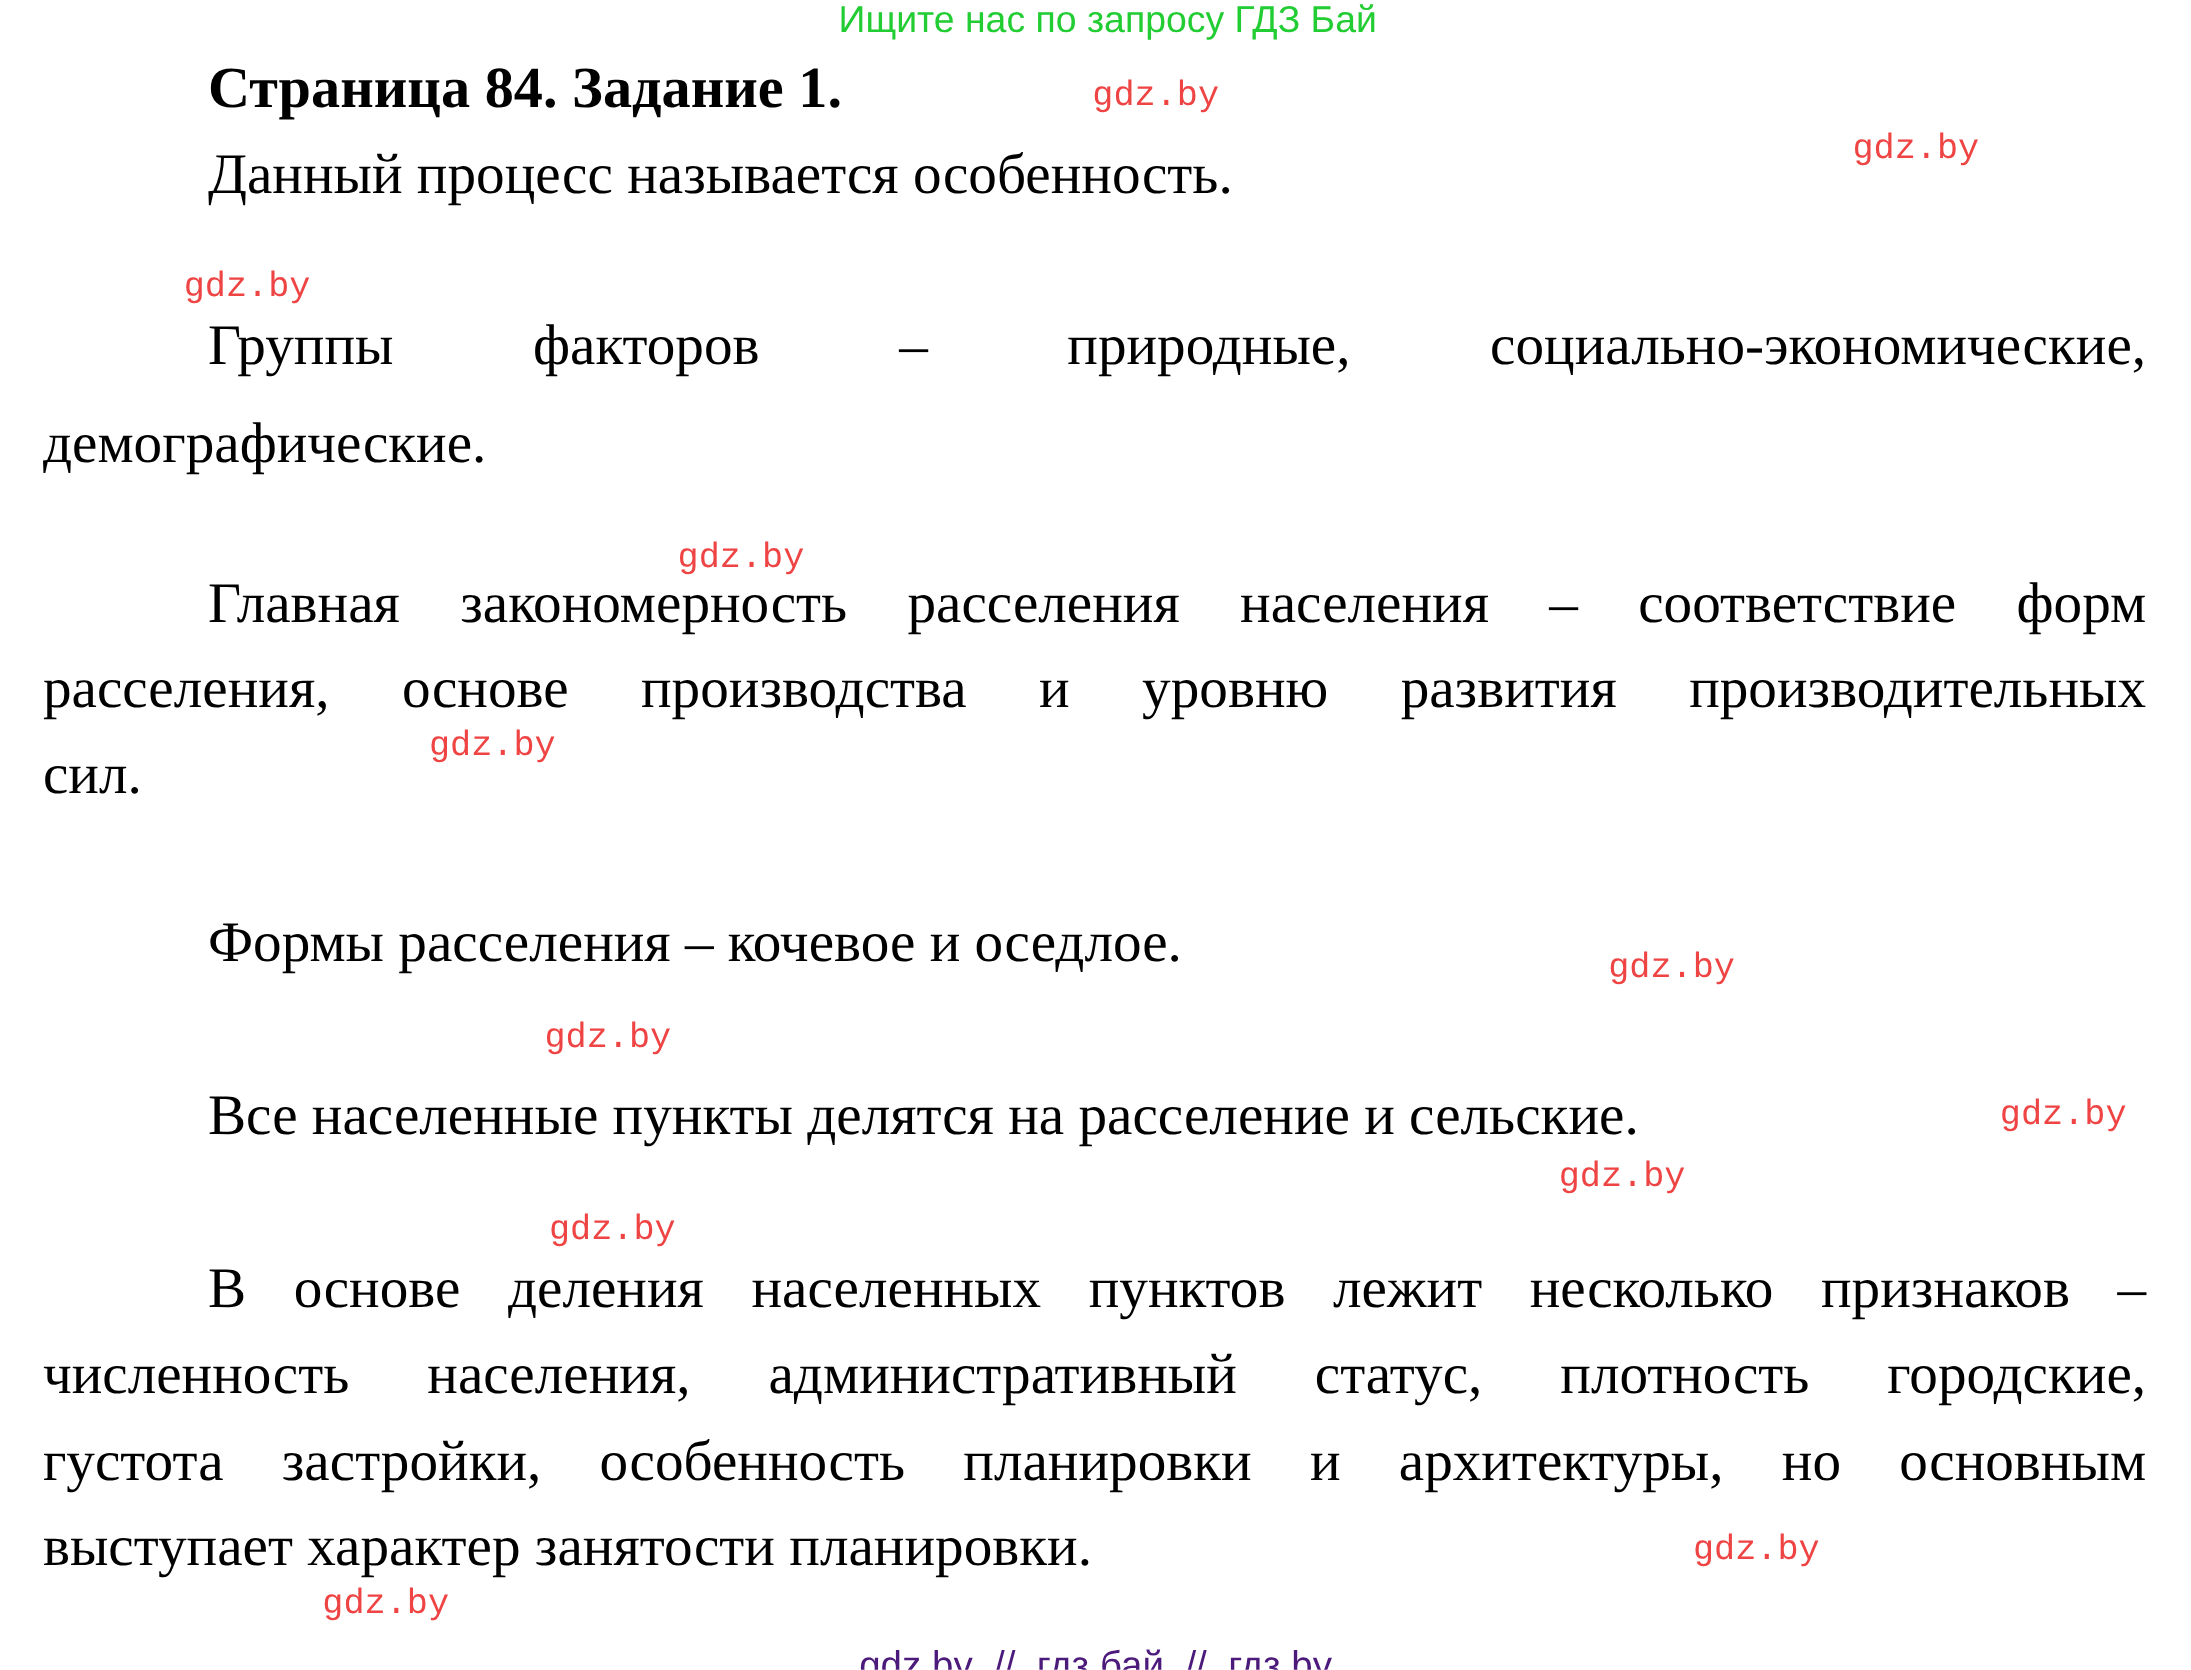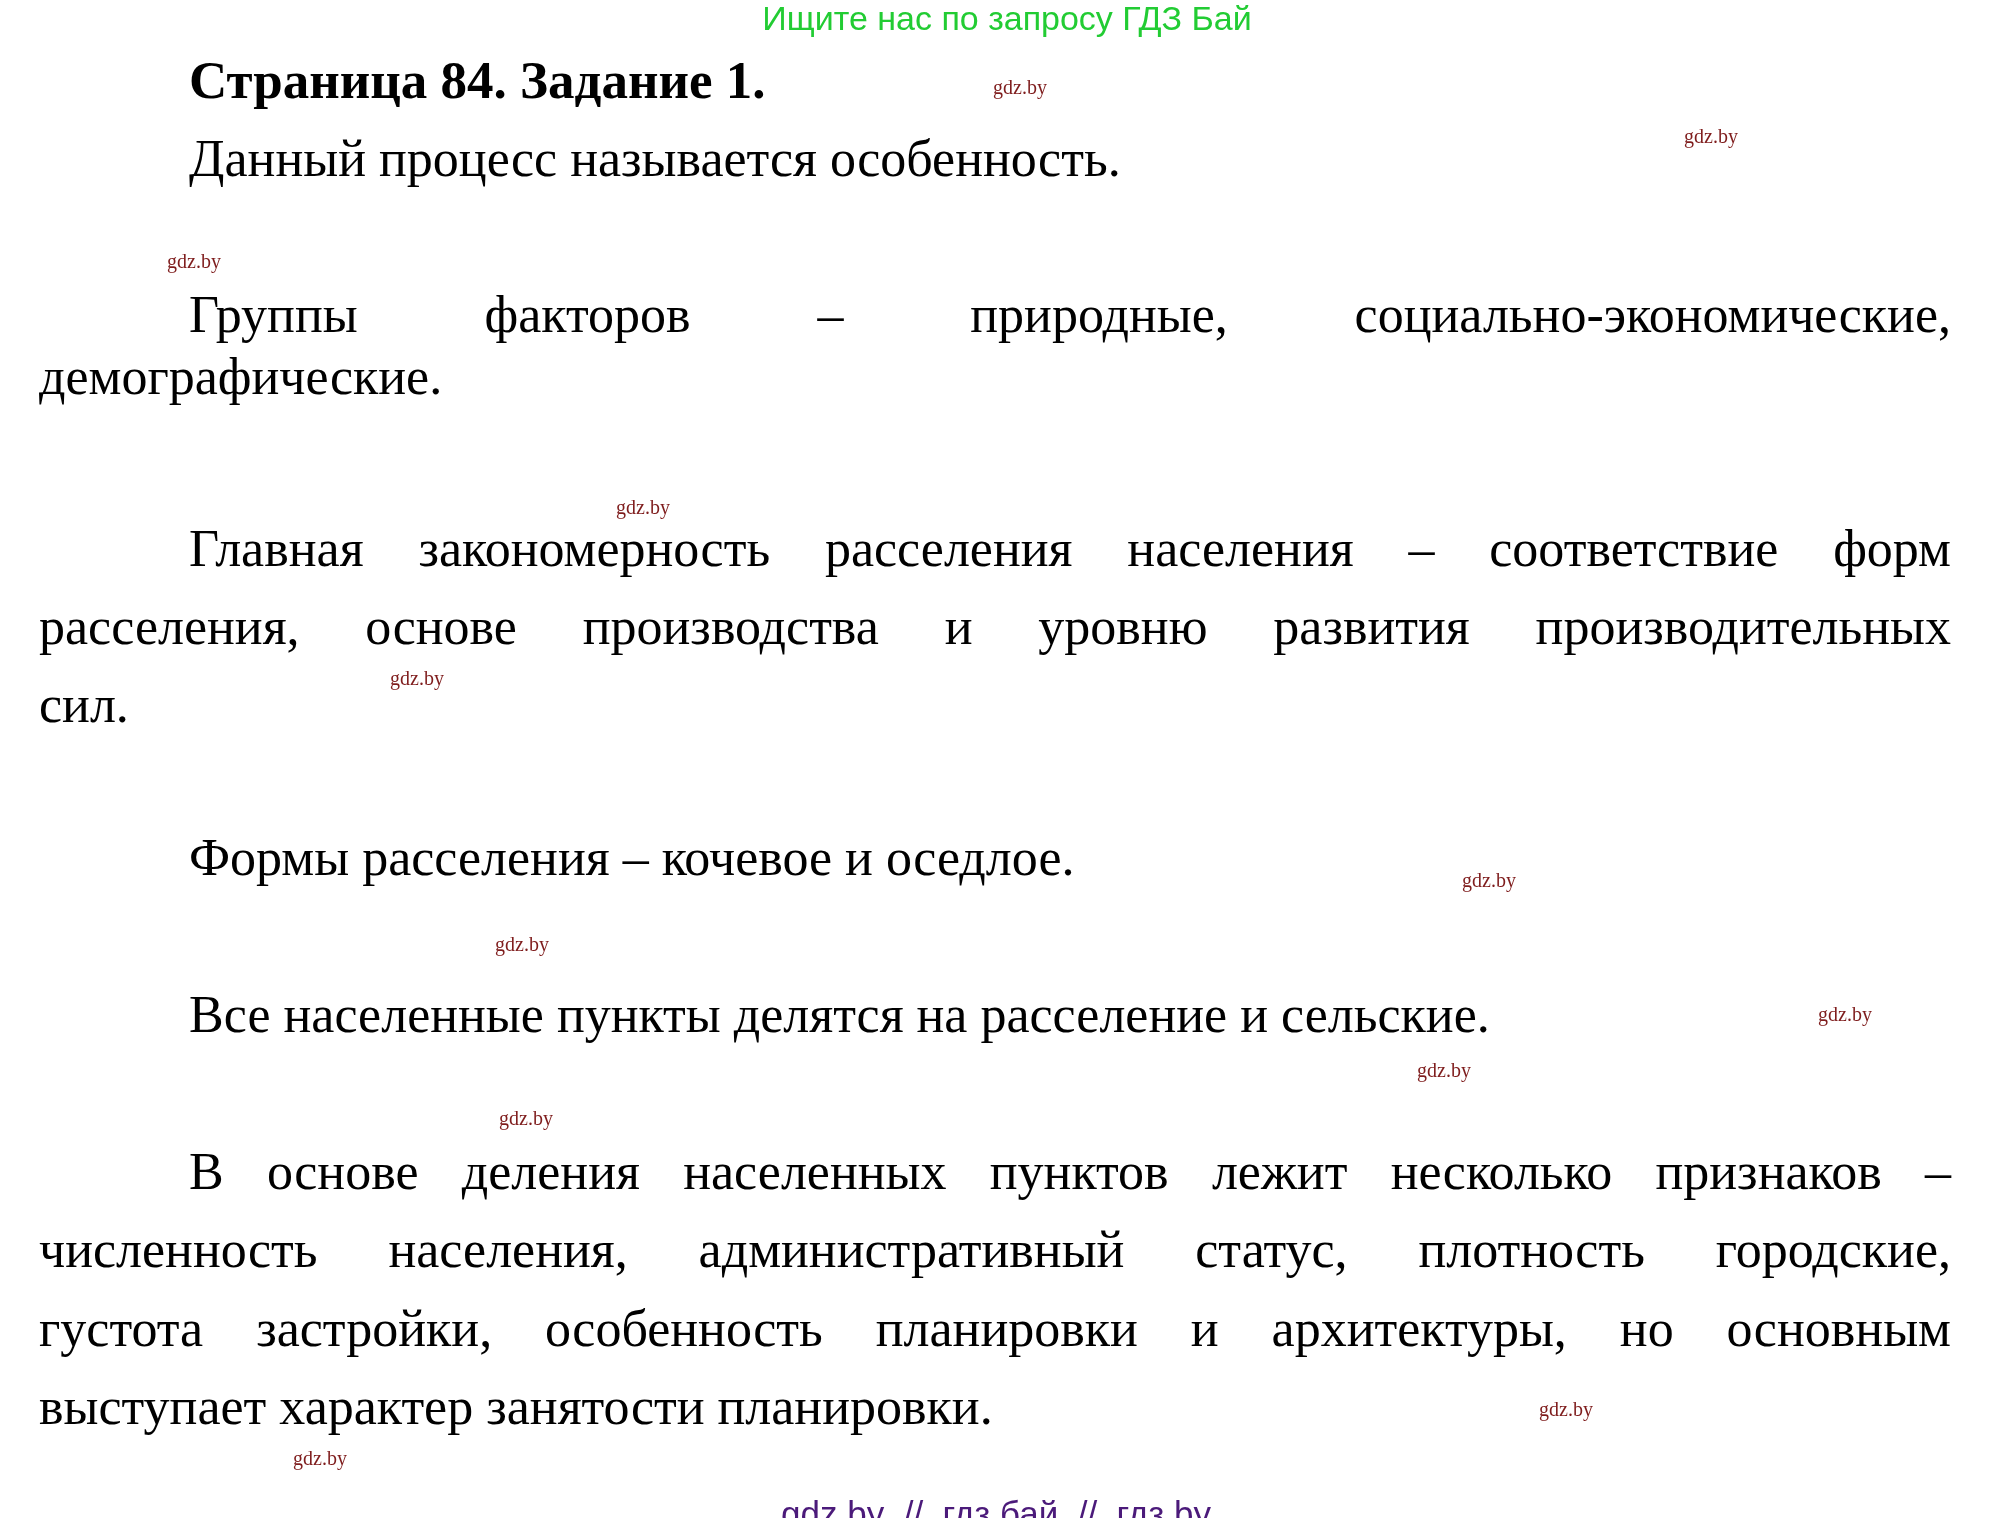--- a/index.html
+++ b/index.html
@@ -16,39 +16,39 @@
     font-family: "Liberation Serif", serif; font-weight: bold; font-size: 53px; line-height: 60px;
     color: #000;
   }
   .line {
     font-family: "Liberation Serif", serif; font-size: 52px; line-height: 60px; color: #000;
   }
   .indent { left: 189px; }
   .full { left: 39px; width: 1912px; text-align: justify; text-align-last: justify; }
   .last { left: 39px; }
   .wm {
-    font-family: Liberation Serif, serif; font-size: 20px; line-height: 32px; color: #7f1d1d;
+    font-family: Liberation Mono, monospace; font-size: 32px; line-height: 32px; color: #ef4444;
   }
   .footer {
     left: 0; width: 1992px; top: 1494px; text-align: center;
     font-family: "Liberation Sans", sans-serif; font-size: 35px; line-height: 40px;
     color: #4b1a7a;
   }
 </style>
 </head>
 <body>
 
 <div class="abs banner">Ищите нас по запросу ГДЗ Бай</div>
 
 <div class="abs title">Страница 84. Задание 1.</div>
 
 <div class="abs line indent" style="top:129px">Данный процесс называется особенность.</div>
 
 <div class="abs line full" style="left:189px; width:1762px; top:285px">Группы факторов – природные, социально-экономические,</div>
-<div class="abs line last" style="top:347px">демографические.</div>
+<div class="abs line last" style="top:374px">демографические.</div>
 
 <div class="abs line full" style="left:189px; width:1762px; top:519px">Главная закономерность расселения населения – соответствие форм</div>
 <div class="abs line full" style="top:597px">расселения, основе производства и уровню развития производительных</div>
 <div class="abs line last" style="top:675px">сил.</div>
 
 <div class="abs line indent" style="top:828px">Формы расселения – кочевое и оседлое.</div>
 
 <div class="abs line indent" style="top:985px">Все населенные пункты делятся на расселение и сельские.</div>
 
 <div class="abs line full" style="left:189px; width:1762px; top:1142px">В основе деления населенных пунктов лежит несколько признаков –</div>

